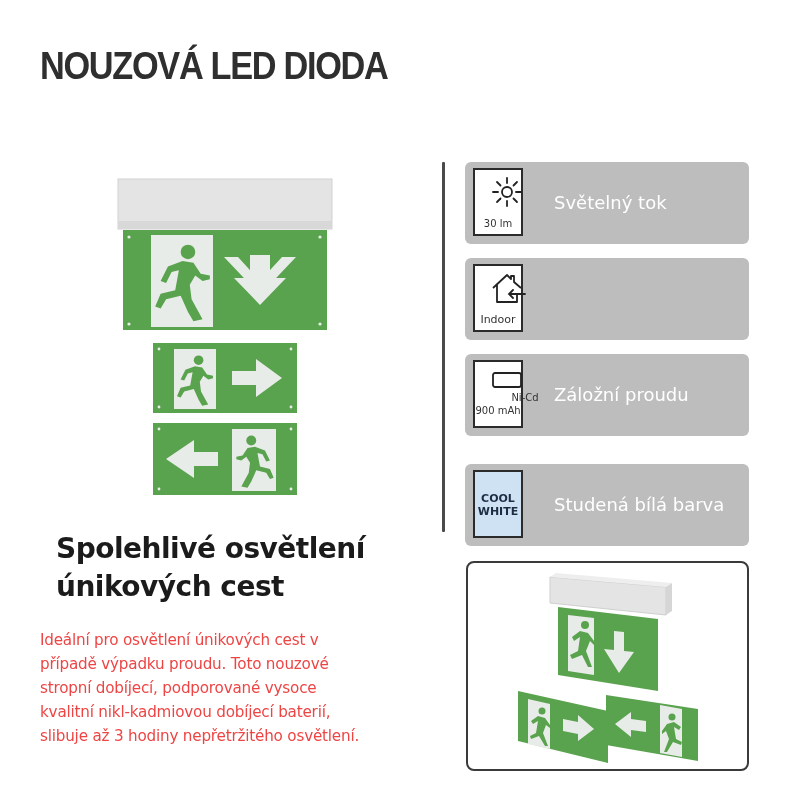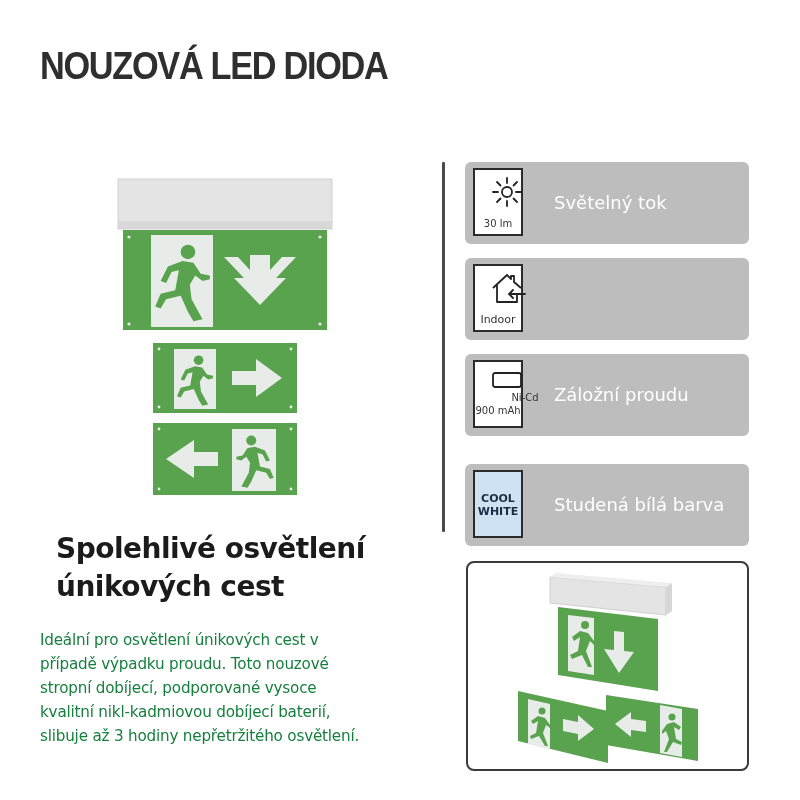--- a/index.html
+++ b/index.html
@@ -7,21 +7,21 @@
   .title { position:absolute; left:40px; top:44px; font-family:"Liberation Sans", sans-serif; font-weight:bold; font-size:39px; letter-spacing:-1.5px; color:#2f2f2f; transform:scaleX(0.88); transform-origin:left top; white-space:nowrap; }
   .abs { position:absolute; }
   .divider { position:absolute; left:442px; top:162px; width:3px; height:370px; background:#4a4a4a; border-radius:1px; }
   .feature { position:absolute; left:465px; width:284px; height:82px; background:#bdbdbd; border-radius:6px; }
   .feature .icon-box { position:absolute; left:8px; top:6px; width:50px; height:68px; background:#fff; border:2px solid #2b2b2b; box-sizing:border-box; }
   .feature .icon-box.cool { background:#cfe2f3; }
   .feature .label { position:absolute; left:89px; top:0; height:70px; line-height:82px; font-size:18px; color:#ffffff; white-space:nowrap; }
   .icon-caption { position:absolute; left:0; width:100%; text-align:center; font-size:10px; color:#333; line-height:12px; }
   .cool-text { position:absolute; left:0; width:100%; top:20px; text-align:center; font-size:11px; font-weight:bold; color:#1d2d44; line-height:13px; }
   .headline { position:absolute; left:40px; top:530px; font-size:28px; font-weight:bold; color:#1b1b1b; line-height:38px; letter-spacing:-0.5px;margin-left:16px; }
-  .para { position:absolute; left:40px; top:628px; font-size:15.2px; color:#15803d; line-height:24px; white-space:nowrap; letter-spacing:-0.2px; }
+  .para { position:absolute; left:40px; top:628px; font-size:15.2px; color:#ef4444; line-height:24px; white-space:nowrap; letter-spacing:-0.2px; }
   .photo-frame { position:absolute; left:466px; top:561px; width:283px; height:210px; border:2px solid #3a3a3a; border-radius:8px; box-sizing:border-box; background:#fff; overflow:hidden; }
 </style>
 </head>
 <body>
 
 <div class="title">NOUZOVÁ LED DIODA</div>
 
 <svg class="abs" style="left:110px; top:175px;" width="230" height="330" viewBox="0 0 230 330">
   <defs>
     <symbol id="runner" viewBox="0 0 60 90">

